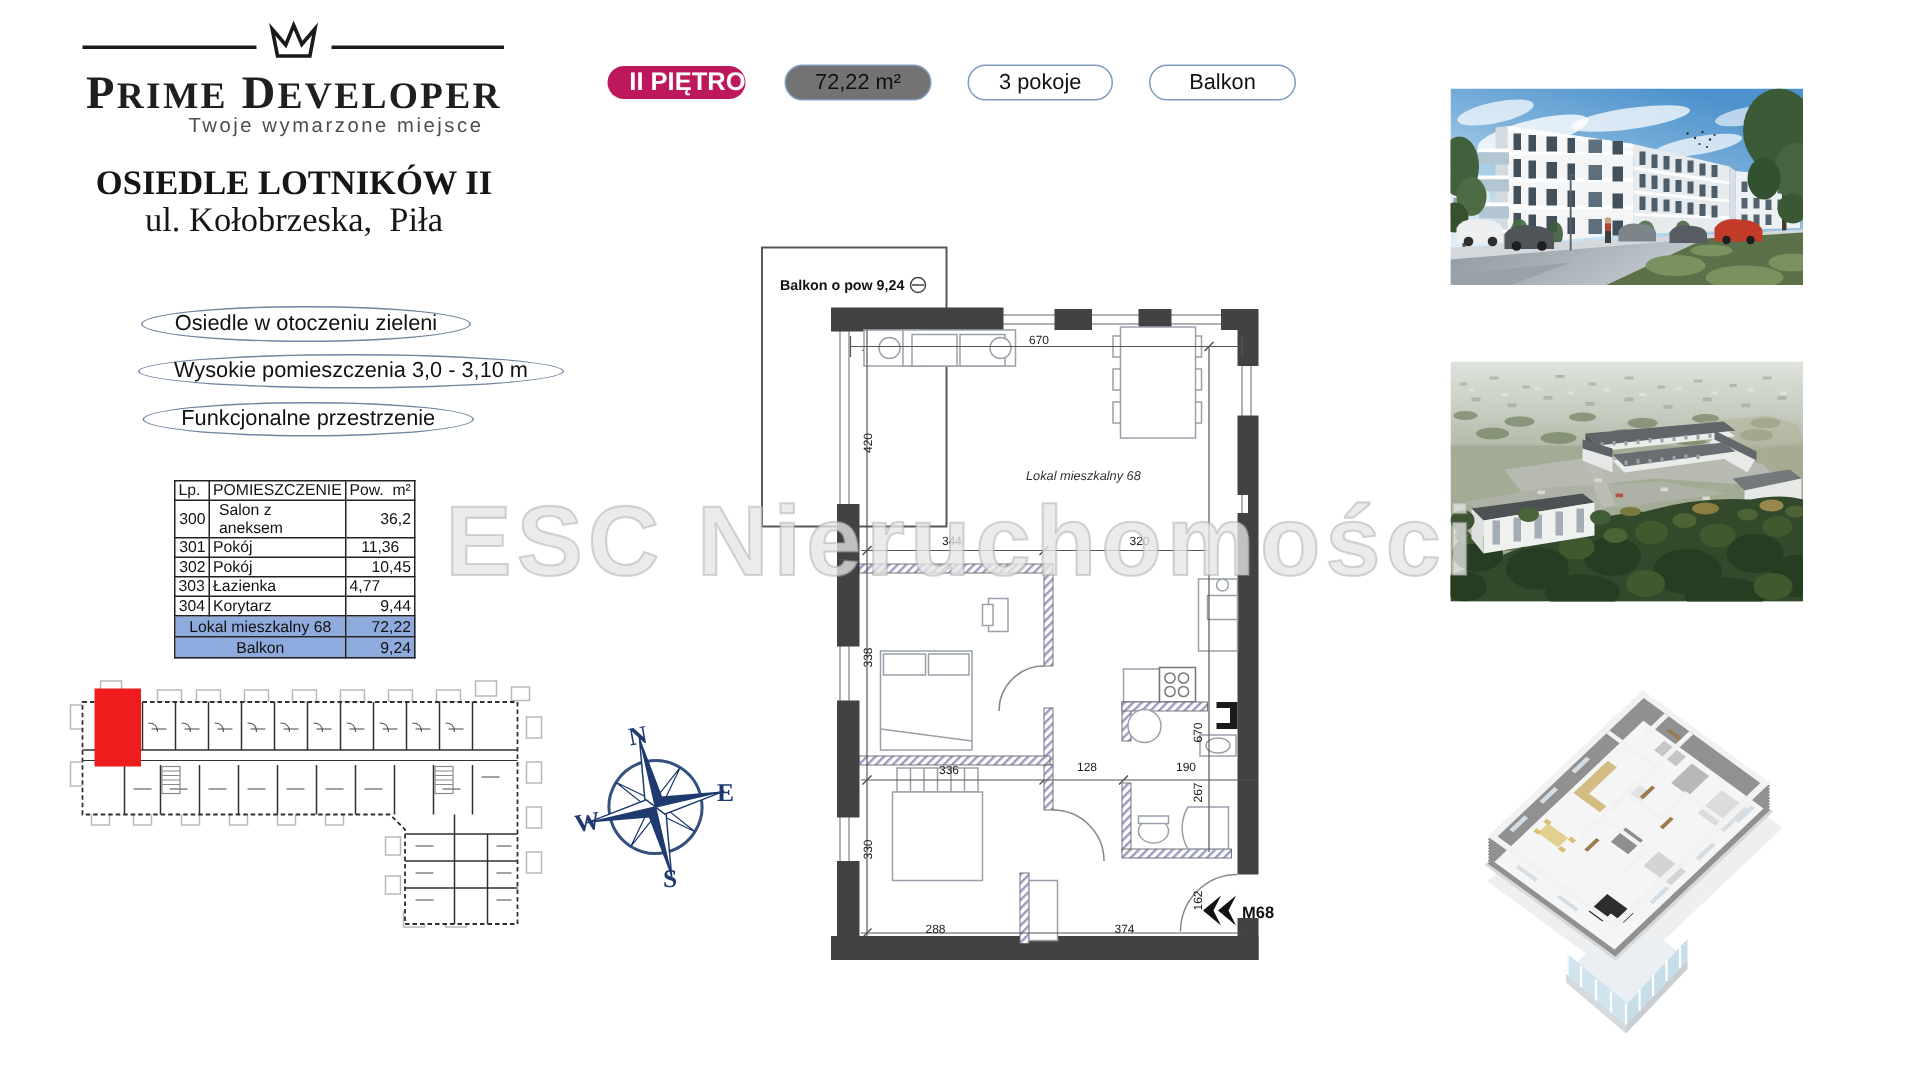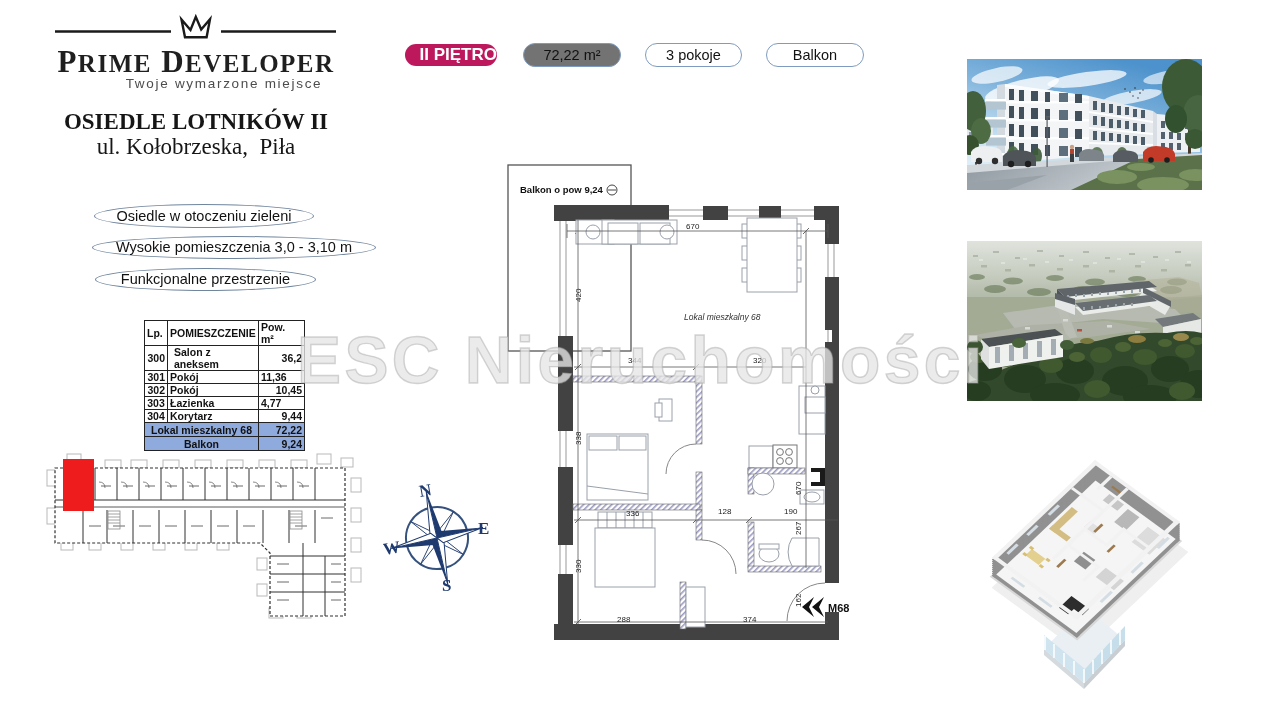--- a/index.html
+++ b/index.html
@@ -27,44 +27,44 @@
 <div class="abs serif" style="left:0;top:109px;width:392px;text-align:center;font-size:23px;font-weight:bold;color:#161616;">OSIEDLE LOTNIKÓW II</div>
 
 <div class="abs serif" style="left:0;top:134px;width:392px;text-align:center;font-size:23px;color:#161616;">ul. Kołobrzeska,&nbsp; Piła</div>
 
 <div class="abs" style="left:94px;top:204px;width:218px;height:22px;border:1px solid #70859e;border-radius:50%;text-align:center;line-height:22px;font-size:14.5px;color:#111;">Osiedle w otoczeniu zieleni</div>
 
 <div class="abs" style="left:92px;top:236px;width:282px;height:21px;border:1px solid #70859e;border-radius:50%;text-align:center;line-height:21px;font-size:14.5px;color:#111;">Wysokie pomieszczenia 3,0 - 3,10 m</div>
 
 <div class="abs" style="left:95px;top:268px;width:219px;height:21px;border:1px solid #70859e;border-radius:50%;text-align:center;line-height:21px;font-size:14.5px;color:#111;">Funkcjonalne przestrzenie</div>
 
-<table class="abs" style="left:144px;top:320px;border-collapse:collapse;font-size:10.5px;color:#111;font-weight:bold;" border="0">
+<table class="abs" style="left:116px;top:320px;border-collapse:collapse;font-size:10.5px;color:#111;" border="0">
   <tbody>
       <tr style="height:13px;">
         <td style="border:1.6px solid #222;padding:0 2px;width:18px;">Lp.</td>
         <td style="border:1.6px solid #222;padding:0 2px;width:86px;">POMIESZCZENIE</td>
         <td style="border:1.6px solid #222;padding:0 2px;width:41px;">Pow.&nbsp; m²</td>
       </tr>
   <tr style="height:13px;">
         <td style="border:1px solid #222;text-align:right;padding:0 2px;">300</td>
         <td style="border:1px solid #222;padding:0 6px;">Salon z aneksem</td>
         <td style="border:1px solid #222;text-align:right;padding:0 2px;">36,2</td>
       </tr>
   <tr style="height:13px;">
         <td style="border:1px solid #222;text-align:right;padding:0 2px;">301</td>
         <td style="border:1px solid #222;padding:0 2px;">Pokój</td>
-        <td style="border:1px solid #222;text-align:left;padding:0 2px;margin-top:35px;">11,36</td>
+        <td style="border:1px solid #222;text-align:center;padding:0 2px;margin-top:35px;">11,36</td>
       </tr>
   <tr style="height:13px;">
         <td style="border:1px solid #222;text-align:right;padding:0 2px;">302</td>
         <td style="border:1px solid #222;padding:0 2px;">Pokój</td>
         <td style="border:1px solid #222;text-align:right;padding:0 2px;">10,45</td>
       </tr>
   <tr style="height:13px;">
-        <td style="border:1px solid #222;text-align:center;padding:0 2px;">303</td>
+        <td style="border:1px solid #222;text-align:left;padding:0 2px;">303</td>
         <td style="border:1px solid #222;padding:0 2px;">Łazienka</td>
         <td style="border:1px solid #222;padding:0 2px;">4,77</td>
       </tr>
   <tr style="height:13px;">
         <td style="border:1px solid #222;text-align:center;padding:0 2px;">304</td>
         <td style="border:1px solid #222;padding:0 2px;">Korytarz</td>
         <td style="border:1px solid #222;text-align:right;padding:0 2px;">9,44</td>
       </tr>
   <tr style="height:14px;background:#8faadc;">
         <td colspan="2" style="border:1.6px solid #222;text-align:center;padding:0 2px;">Lokal mieszkalny 68</td>

